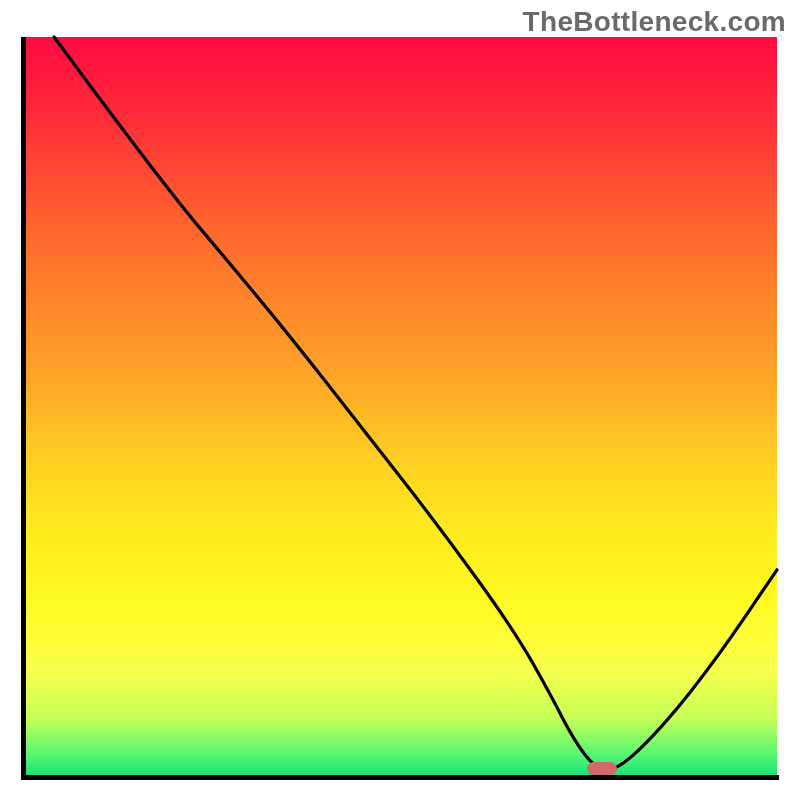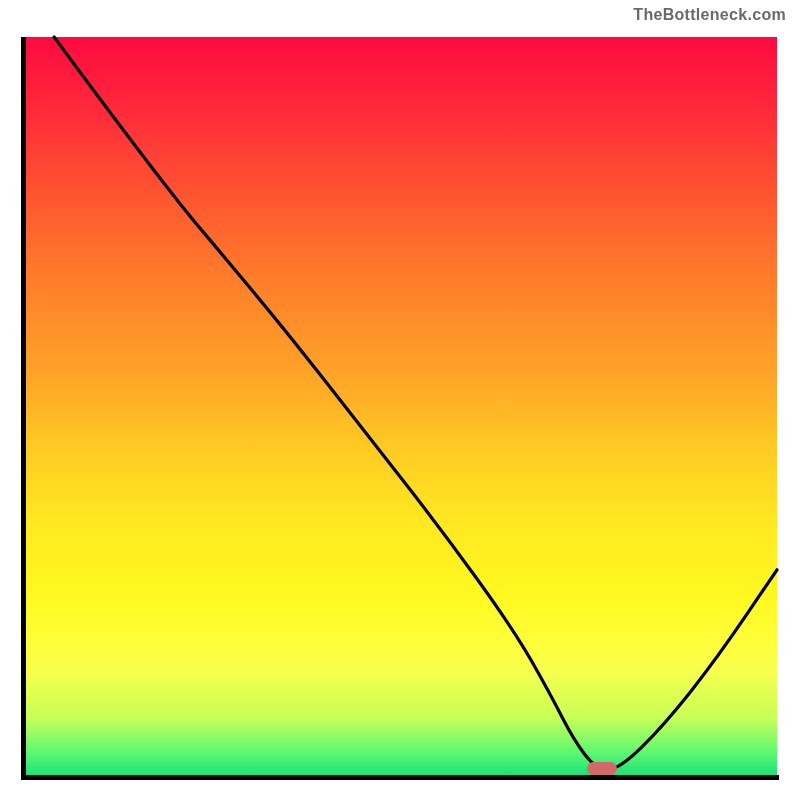--- a/index.html
+++ b/index.html
@@ -13,21 +13,21 @@
   }
   .chart-frame {
     position: relative;
     width: 800px;
     height: 800px;
   }
   .watermark {
     position: absolute;
     top: 6px;
     right: 14px;
-    font-size: 16px;
+    font-size: 28px;
     font-weight: 600;
     color: #6a6a6a;
     letter-spacing: 0.3px;
     font-family: Arial, Helvetica, sans-serif;
   }
   .plot-area {
     position: absolute;
     left: 24px;
     top: 37px;
     width: 753px;

